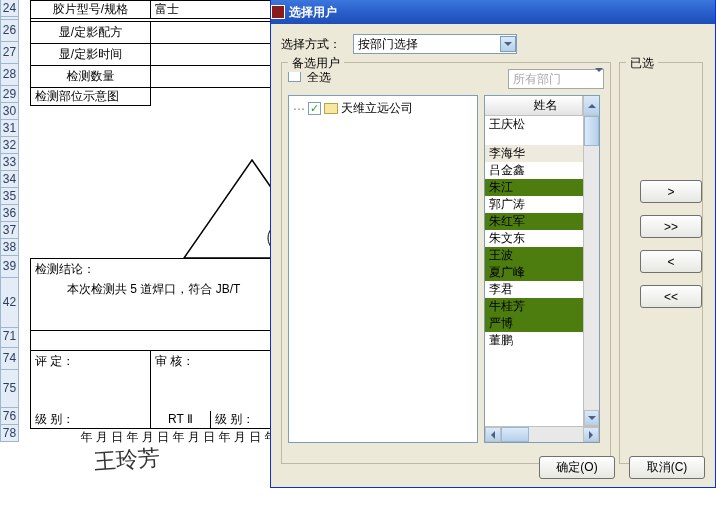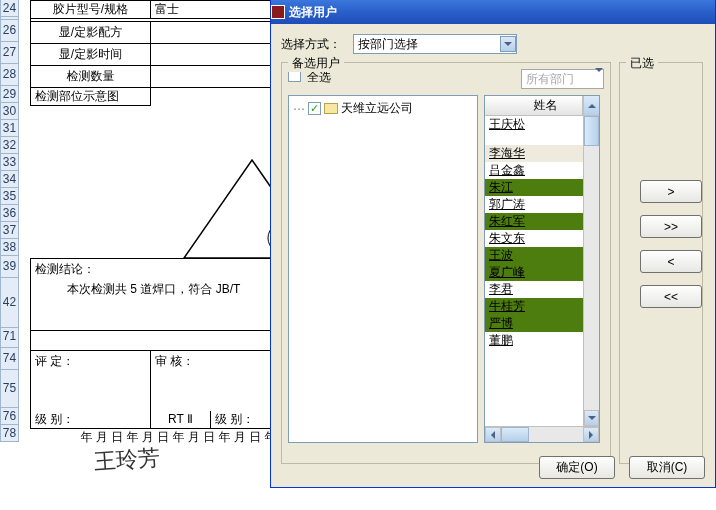--- a/index.html
+++ b/index.html
@@ -26,34 +26,34 @@
 
 .columns { display: flex; gap: 8px; }
 .groupbox { border: 1px solid #bfb8a5; padding: 6px; position: relative; }
 .groupbox .legend { position: absolute; top: -8px; left: 6px; background: #ece9d8; padding: 0 4px; }
 .gb1 { width: 330px; height: 402px; }
 .gb2 { width: 84px; height: 402px; }
 
 .toolbar { display: flex; align-items: flex-start; gap: 6px; margin-bottom: 6px; }
 .chk { width: 13px; height: 13px; border: 1px solid #7f9db9; background: #fff; display: inline-block; }
 .chk.checked::after { content: "✓"; color: #21a121; display: block; font-size: 11px; line-height: 10px; text-align: center; }
-.dept-combo { margin-left: auto; width: 83px; height: 20px; border: 1px solid #a7a6aa; background: #fff; color: #a7a6aa; display: flex; align-items: center; justify-content: space-between; padding-left: 4px; }
+.dept-combo { margin-left: auto; width: 96px; height: 20px; border: 1px solid #a7a6aa; background: #fff; color: #a7a6aa; display: flex; align-items: center; justify-content: space-between; padding-left: 4px; }
 
 .twopane { display: flex; gap: 6px; }
 .tree { width: 190px; height: 348px; border: 1px solid #7f9db9; background: #fff; padding: 4px; }
 .tree-row { display: flex; align-items: center; gap: 3px; }
 .tree-row .dots { color: #808080; }
 .folder { width: 14px; height: 11px; background: #f7e7a1; border: 1px solid #b7a24a; }
 .listwrap { width: 116px; height: 348px; border: 1px solid #7f9db9; background: #fff; display: flex; flex-direction: column; }
 .list-hdr { height: 20px; background: linear-gradient(#fff,#e3e3e3); border-bottom: 1px solid #c0c0c0; display: flex; }
 .list-hdr .hcell { flex: 1; text-align: center; border-right: 1px solid #c0c0c0; line-height: 19px; padding-left: 24px; }
 .list-hdr .vs { width: 16px; background: linear-gradient(#dbeaf9,#b6d0ea); border-left: 1px solid #c0c0c0; display:flex;align-items:center;justify-content:center; }
 .arrow-up-sm { width:0;height:0;border-left:4px solid transparent;border-right:4px solid transparent;border-bottom:4px solid #4d6185; }
 .list-body { flex: 1; overflow: hidden; display: flex; }
-.items { flex: 1; text-decoration: underline; }
+.items { flex: 1; }
 .item { height: 17px; line-height: 17px; padding-left: 4px; }
 .item.alt { background: #4d7c0f; }
 .item.sel { background: #eeeade; margin-top: 12px; }
 .vscroll { width: 16px; background: #e8e8e8; border-left: 1px solid #c0c0c0; display: flex; flex-direction: column; }
 .sbtn { height: 16px; background: linear-gradient(#dbeaf9,#b6d0ea); border: 1px solid #c0c0c0; display:flex;align-items:center;justify-content:center; }
 .arrow-down-sm { width:0;height:0;border-left:4px solid transparent;border-right:4px solid transparent;border-top:4px solid #4d6185; }
 .thumb { height: 30px; background: linear-gradient(to right,#dbeaf9,#b6d0ea); border: 1px solid #9eb6ce; margin: 0; }
 .hscroll { height: 16px; background: #e8e8e8; border-top: 1px solid #c0c0c0; display: flex; }
 .hsbtn { width: 16px; background: linear-gradient(#dbeaf9,#b6d0ea); border: 1px solid #c0c0c0; display:flex;align-items:center;justify-content:center; }
 .arrow-left-sm { width:0;height:0;border-top:4px solid transparent;border-bottom:4px solid transparent;border-right:4px solid #4d6185; }

